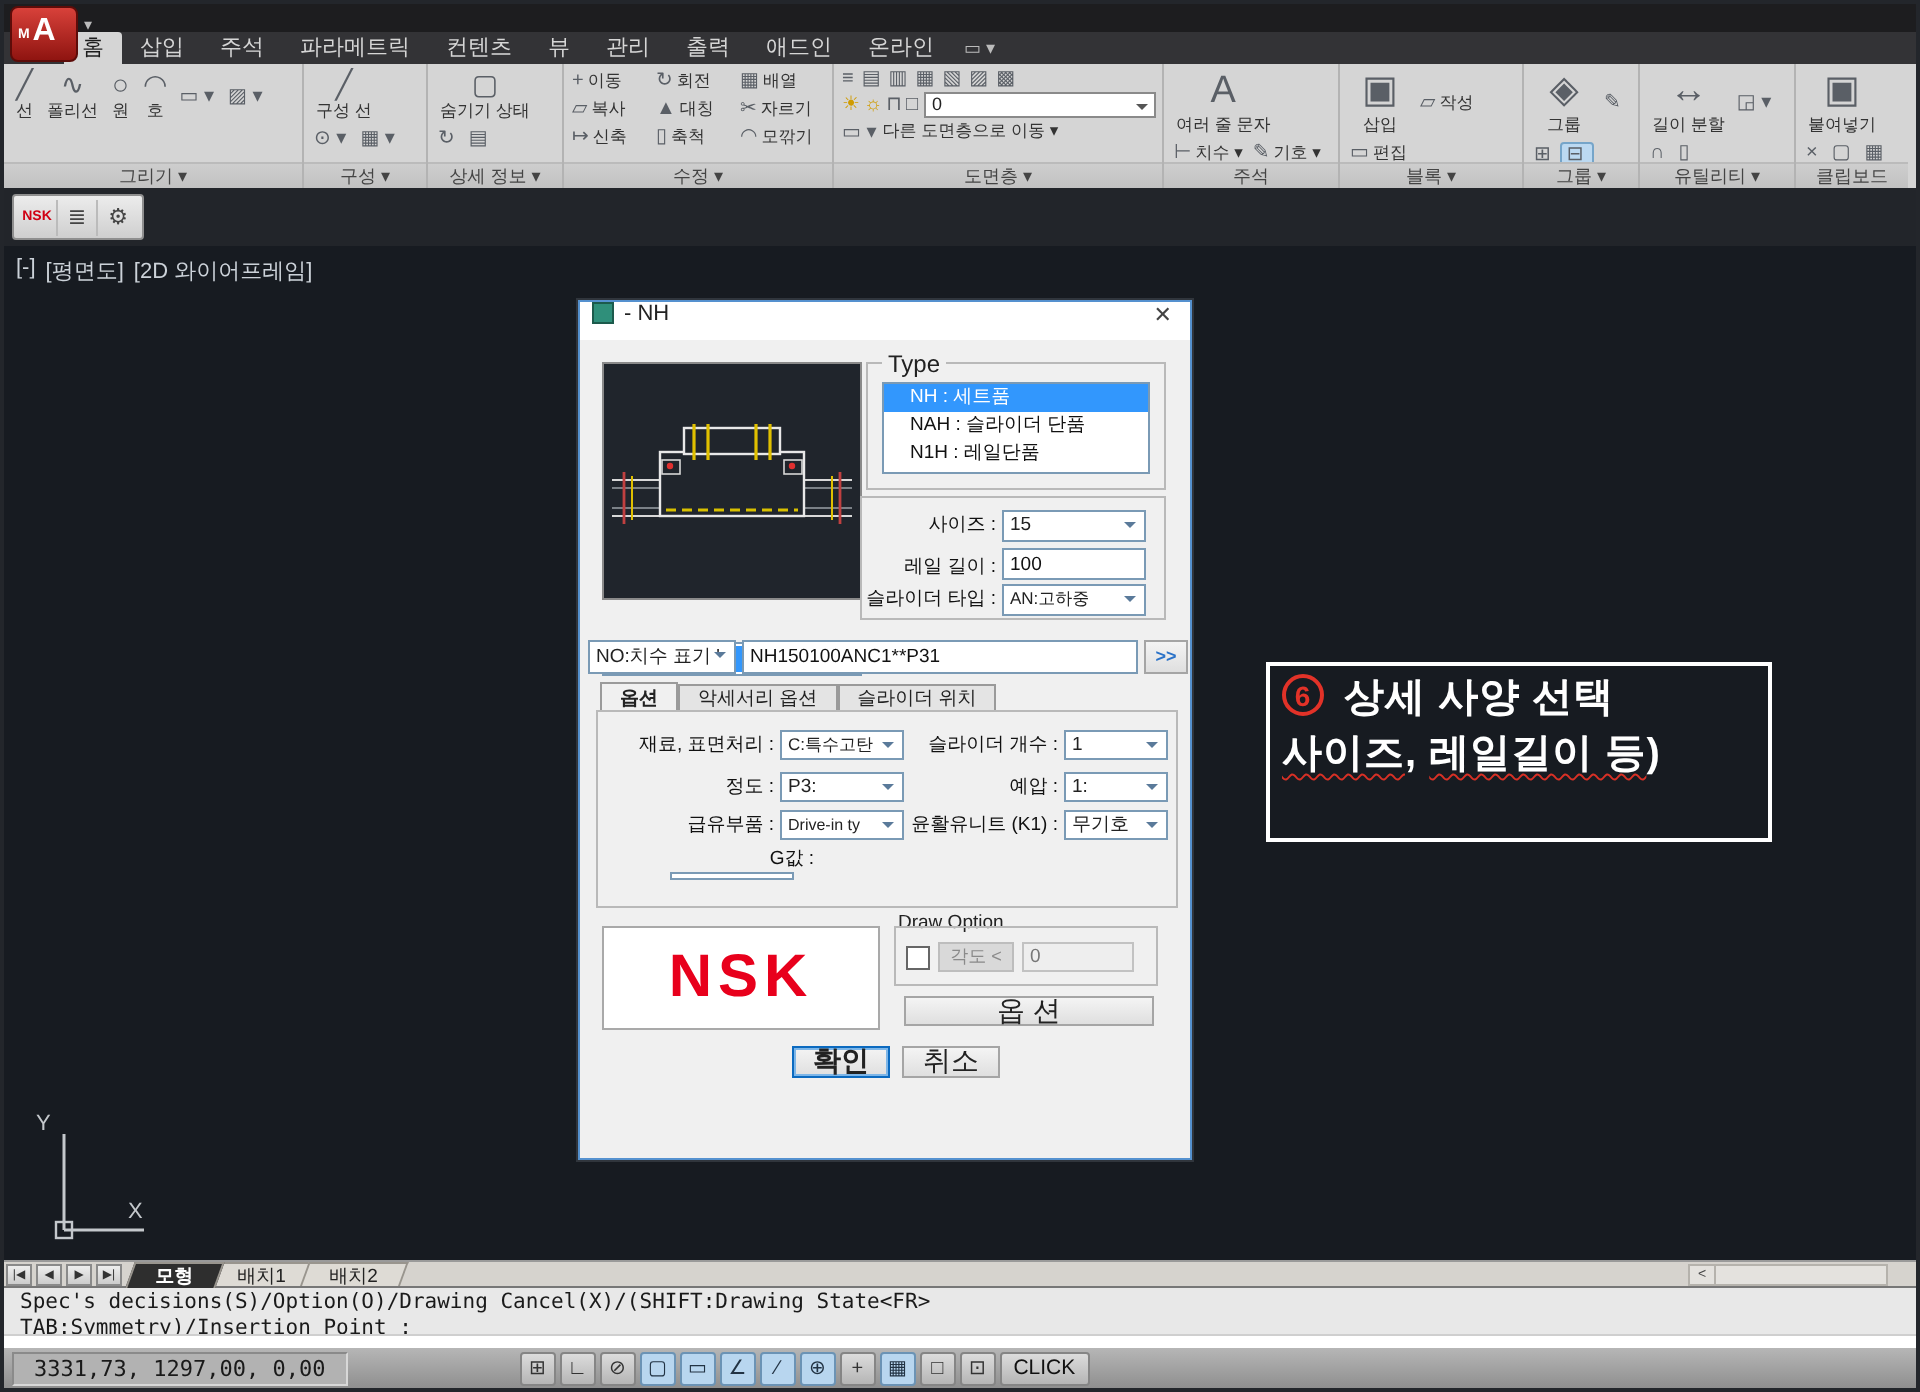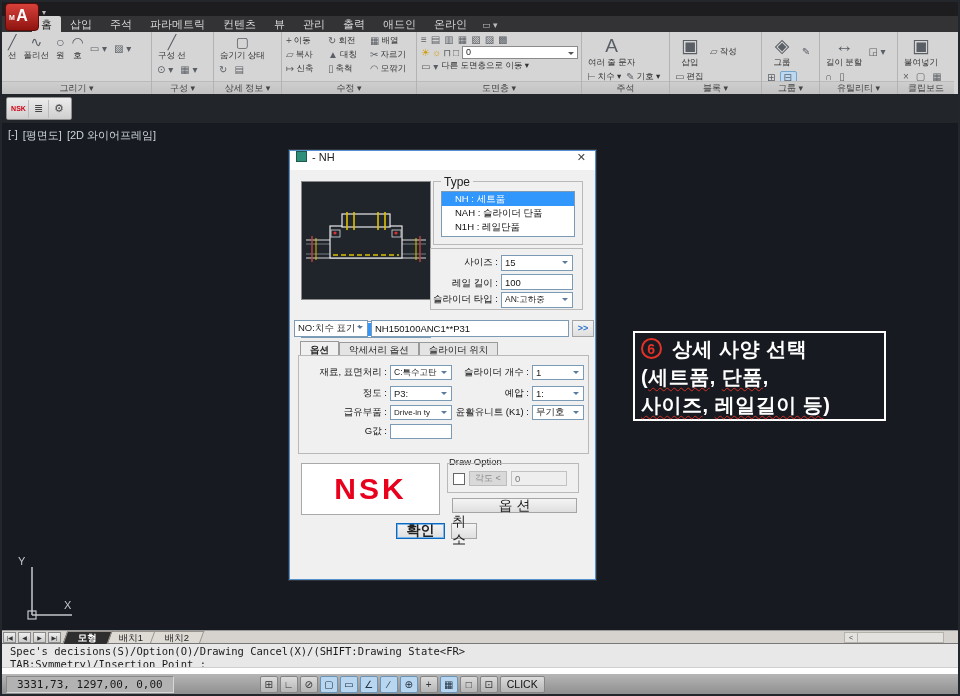--- a/index.html
+++ b/index.html
@@ -87,21 +87,21 @@
   .tab.active { height:15px; background:#f0f0f0; line-height:15px; font-weight:bold; }
   .optgrp { left:8px; top:204px; width:291px; height:99px; }
   .nskbox { left:11px; top:312px; width:139px; height:52px; background:#fff; border:1px solid #a9a9a9; display:flex; align-items:center; justify-content:center; }
   .nsktxt { color:#e8001c; font-weight:bold; font-size:30px; letter-spacing:3px; }
   .drawopt { left:157px; top:312px; width:132px; height:30px; border:1px solid #b9b9b9; }
   .do-label { position:absolute; left:157px; top:305px; background:#f0f0f0; padding:0 2px; font-size:9.5px; color:#222; }
   .chk { width:12px; height:12px; background:#fff; border:1px solid #666; }
   .dis-btn { background:#d9d9d9; border:1px solid #bdbdbd; color:#8a8a8a; font-size:9px; display:flex; align-items:center; justify-content:center; }
   .dis-input { background:#eee; border:1px solid #c2c2c2; color:#777; font-size:9.5px; padding:0 3px; display:flex; align-items:center; }
   .ok-btn { left:106px; top:372px; width:49px; height:16px; border:1px solid #0b6ac0; box-shadow:0 0 0 1px #7db6e8 inset; font-weight:bold; }
-  .cancel-btn { left:161px; top:372px; width:26px; height:16px; }
+  .cancel-btn { left:161px; top:372px; width:49px; height:16px; }
   .opt-btn { left:162px; top:347px; width:125px; height:15px; }
   .ci-strip { left:8px; top:395px; width:291px; height:17px; background:#fafafa; border:1px solid #c6c6c6; display:flex; align-items:center; justify-content:center; gap:2px; }
   .ci-c { width:9px; height:9px; border-radius:50%; background:conic-gradient(#e03030 0 25%, #3a8ad0 25% 50%, #f0a000 50% 75%, #50a040 75%); }
   .ci-click { font-weight:bold; font-size:9.5px; color:#2b2b2b; letter-spacing:0.5px; }
   .ci-l { font-weight:bold; font-size:9.5px; }
   .ci-i { color:#c9b400; } .ci-n { color:#7ab648; } .ci-f { color:#e5007e; } .ci-o { color:#f0b400; }
 
   
   .tabbar { position:absolute; left:0; top:628px; width:100%; height:13px; background:#d6d3ce; display:flex; align-items:center; border-top:1px solid #9a9a9a; }
   .tnav { width:13px; height:11px; margin:0 1px; background:linear-gradient(#eee,#ccc); border:1px solid #8a8a8a; font-size:6px; color:#333; display:flex; align-items:center; justify-content:center; }
@@ -503,21 +503,21 @@
         <span class="combo" style="width:62px;height:15px;font-size:8.5px">C:특수고탄</span>
       </div>
       <div class="frow" style="left:12px;top:234px;width:152px;">
         <span class="flabel" style="width:88px">정도 :</span>
         <span class="combo" style="width:62px;height:15px">P3:</span>
       </div>
       <div class="frow" style="left:12px;top:253px;width:152px;">
         <span class="flabel" style="width:88px">급유부품 :</span>
         <span class="combo" style="width:62px;height:15px;font-size:8px">Drive-in ty</span>
       </div>
-      <div class="frow" style="left:12px;top:272px;width:152px;">
+      <div class="frow" style="left:0;top:272px;width:152px;flex-direction:column;">
         <span class="flabel" style="width:88px">G값 :</span>
         <span class="tinput" style="width:62px;height:15px"></span>
       </div>
 
       <div class="frow" style="left:160px;top:213px;width:136px;">
         <span class="flabel" style="width:82px">슬라이더 개수 :</span>
         <span class="combo" style="width:52px;height:15px">1</span>
       </div>
       <div class="frow" style="left:160px;top:234px;width:136px;">
         <span class="flabel" style="width:82px">예압 :</span>
@@ -541,21 +541,20 @@
       </div>
       <span class="d btn opt-btn">옵 션</span>
 
       <span class="d btn ok-btn">확인</span>
       <span class="d btn cancel-btn">취소</span>
 
     </div>
 
     <div class="anno">
       <div><span class="num">6</span><span> 상세 사양 선택</span></div>
-      <div><span>(</span><span class="wavy">세트품</span><span>, </span><span class="wavy">단품</span><span>,</span></div>
       <div><span> </span><span class="wavy">사이즈</span><span>, </span><span class="wavy">레일길이 등</span><span>)</span></div>
     </div>
   </div>
 
   <div class="tabbar">
     <span style="display:flex;">
 
     <span class="tnav">|◀</span>
         <span class="tnav">◀</span>
         <span class="tnav">▶</span>

